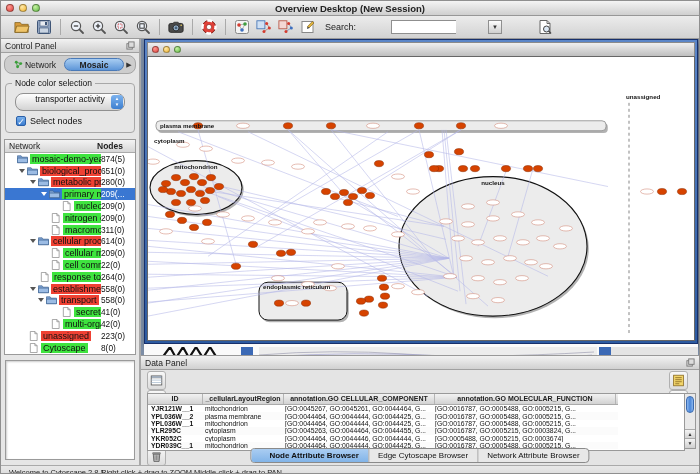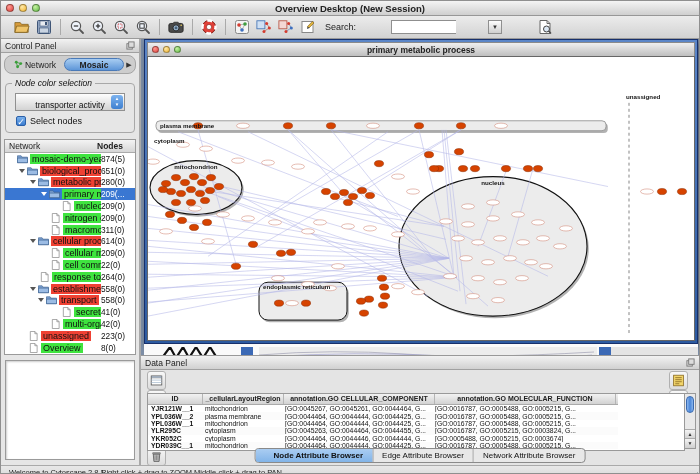--- a/index.html
+++ b/index.html
@@ -27,22 +27,22 @@
   .panel-header{height:13px;flex:none;background:linear-gradient(#f2f2f2,#d0d0d0);border-bottom:1px solid #a0a0a0;display:flex;align-items:center;justify-content:space-between;padding:0 4px;font-size:8.5px;color:#222;}
   .float-icon{display:inline-flex;}
   .float-icon svg{width:9px;height:9px;}
   .cp-tabs{flex:none;display:flex;align-items:center;margin:2px 3px 1px 3px;background:#cdcdcd;border:1px solid #a5a5a5;border-radius:8px;height:15px;padding:1px;}
   .cp-tab{flex:1;display:flex;align-items:center;justify-content:center;font-size:8.5px;height:13px;border-radius:7px;color:#222;}
   .cp-tab.selected{background:linear-gradient(#a8cdf2,#5e96d8);border:1px solid #4a7ab8;box-sizing:border-box;font-weight:bold;}
   .net-tab-icon{margin-right:2px;display:inline-flex;}
   .net-tab-icon svg{width:9px;height:9px;}
   .cp-tab-arrow{flex:none;width:10px;font-size:7px;color:#333;text-align:center;}
   .groupbox{flex:none;position:relative;margin:8px 4px 2px 4px;border:1px solid #a8a8a8;border-radius:4px;height:48px;}
-  .group-legend{position:absolute;top:-6px;left:6px;background:#e6e6e6;font-size:8.5px;padding:0 3px;color:#111;font-style:italic;}
-  .mac-select{position:absolute;top:9px;left:9px;right:9px;height:16px;background:linear-gradient(#fefefe,#d3d3d3);border:1px solid #909090;border-radius:0;display:flex;align-items:flex-end;justify-content:center;font-size:8.5px;color:#111;}
+  .group-legend{position:absolute;top:-6px;left:6px;background:#e6e6e6;font-size:8.5px;padding:0 3px;color:#111;}
+  .mac-select{position:absolute;top:9px;left:9px;right:9px;height:16px;background:linear-gradient(#fefefe,#d3d3d3);border:1px solid #909090;border-radius:8px;display:flex;align-items:flex-start;justify-content:center;font-size:8.5px;color:#111;}
   .select-arrows{position:absolute;right:1px;top:1px;bottom:1px;width:12px;background:linear-gradient(#7db3ef,#3d7fd0);border-radius:3px;color:#fff;font-size:4.5px;line-height:6px;display:flex;flex-direction:column;align-items:center;justify-content:center;}
   .check-row{position:absolute;left:10px;top:32px;display:flex;align-items:center;}
   .checkbox{width:10px;height:10px;border-radius:2px;background:linear-gradient(#79b0ec,#3a7cd0);border:1px solid #2a5fa8;color:#fff;font-size:9px;line-height:10px;text-align:center;box-sizing:border-box;}
   .check-label{font-size:9px;margin-left:4px;color:#111;}
   .net-list{flex:none;margin:4px 3px 0 3px;border:1px solid #9a9a9a;background:#fff;}
   .net-list-header{height:12px;background:linear-gradient(#f4f4f4,#d6d6d6);border-bottom:1px solid #aaa;display:flex;align-items:center;font-size:8.5px;padding:0 4px;color:#222;}
   .net-list-header .col-nodes{margin-left:auto;width:34px;flex:none;font-weight:bold;}
   #tree{height:201px;overflow:hidden;background:#fff;}
   .tree-row{display:flex;align-items:center;height:11.8px;font-size:9px;white-space:nowrap;color:#111;}
   .tree-row.selected{background:#3a77d2;}
@@ -448,36 +448,35 @@
               <span class="tcount">223(0)</span>
             </div>
             <div class="tree-row" style="padding-left: 14px;">
               <span class="tspacer"></span>
               <span class="ticon">
                 <svg viewBox="0 0 9 11">
                   <path d="M1 .5h5l2.5 2.5v7.5H1z" fill="#fff" stroke="#888" stroke-width=".8"></path>
                   <path d="M6 .5V3h2.5" fill="none" stroke="#888" stroke-width=".8"></path>
                 </svg>
               </span>
-              <span class="tlabel" style="background: rgb(63, 228, 63);">Overview</span>
+              <span class="tlabel" style="background: rgb(63, 228, 63);">Cytoscape</span>
               <span class="tcount">8(0)</span>
             </div>
           </div>
       </div>
       <div class="birdseye"></div>
     </div>
 
     <div class="right-col">
       <div class="desktop">
         <div class="net-window">
           <div class="net-titlebar">
             <span class="light red"></span>
             <span class="light yellow"></span>
             <span class="light green"></span>
-            <span class="title">primary metabolic process</span>
           </div>
           <div class="net-canvas">
             <svg id="canvas" viewBox="0 0 546 284" preserveAspectRatio="none">
                 <rect x="8" y="64" width="450" height="10" rx="4" fill="rgba(0,0,0,.3)" stroke="none" stroke-width="0.8" transform="translate(1.8,2.2)"></rect>
                 <rect x="8" y="64" width="450" height="10" rx="4" fill="#ececec" stroke="#8a8a8a" stroke-width="0.8"></rect>
                 <ellipse cx="48" cy="131" rx="46" ry="27" fill="rgba(0,0,0,.3)" stroke="none" stroke-width="1.1" transform="translate(1.8,2.2)"></ellipse>
                 <ellipse cx="48" cy="131" rx="46" ry="27" fill="#ececec" stroke="#111" stroke-width="1.1"></ellipse>
                 <ellipse cx="345" cy="190" rx="94" ry="70" fill="rgba(0,0,0,.3)" stroke="none" stroke-width="1.1" transform="translate(1.8,2.2)"></ellipse>
                 <ellipse cx="345" cy="190" rx="94" ry="70" fill="#ececec" stroke="#111" stroke-width="1.1"></ellipse>
                 <rect x="111" y="226" width="88" height="38" rx="9" fill="rgba(0,0,0,.3)" stroke="none" stroke-width="1" transform="translate(1.8,2.2)"></rect>
@@ -790,21 +789,21 @@
               </div>
             </div>
           <div class="tbl-filler"></div>
           <div class="vscroll">
             <div class="vthumb"></div>
             <div class="varrow up">▲</div>
             <div class="varrow down">▼</div>
           </div>
           <div class="browser-tabs">
             <div class="btab" id="btab0" style="background: linear-gradient(rgb(170, 205, 242), rgb(130, 180, 232)); font-weight: bold; padding-left: 18px;">Node Attribute Browser</div>
-            <div class="btab">Edge Attribute Browser</div>
+            <div class="btab">Edge Cytoscape Browser</div>
             <div class="btab">Network Attribute Browser</div>
           </div>
         </div>
       </div>
     </div>
   </div>
 
   <div class="statusbar">
     <span class="st0">Welcome to Cytoscape 2.8.1</span>
     <span class="st1">Right-click + drag to ZOOM</span>

